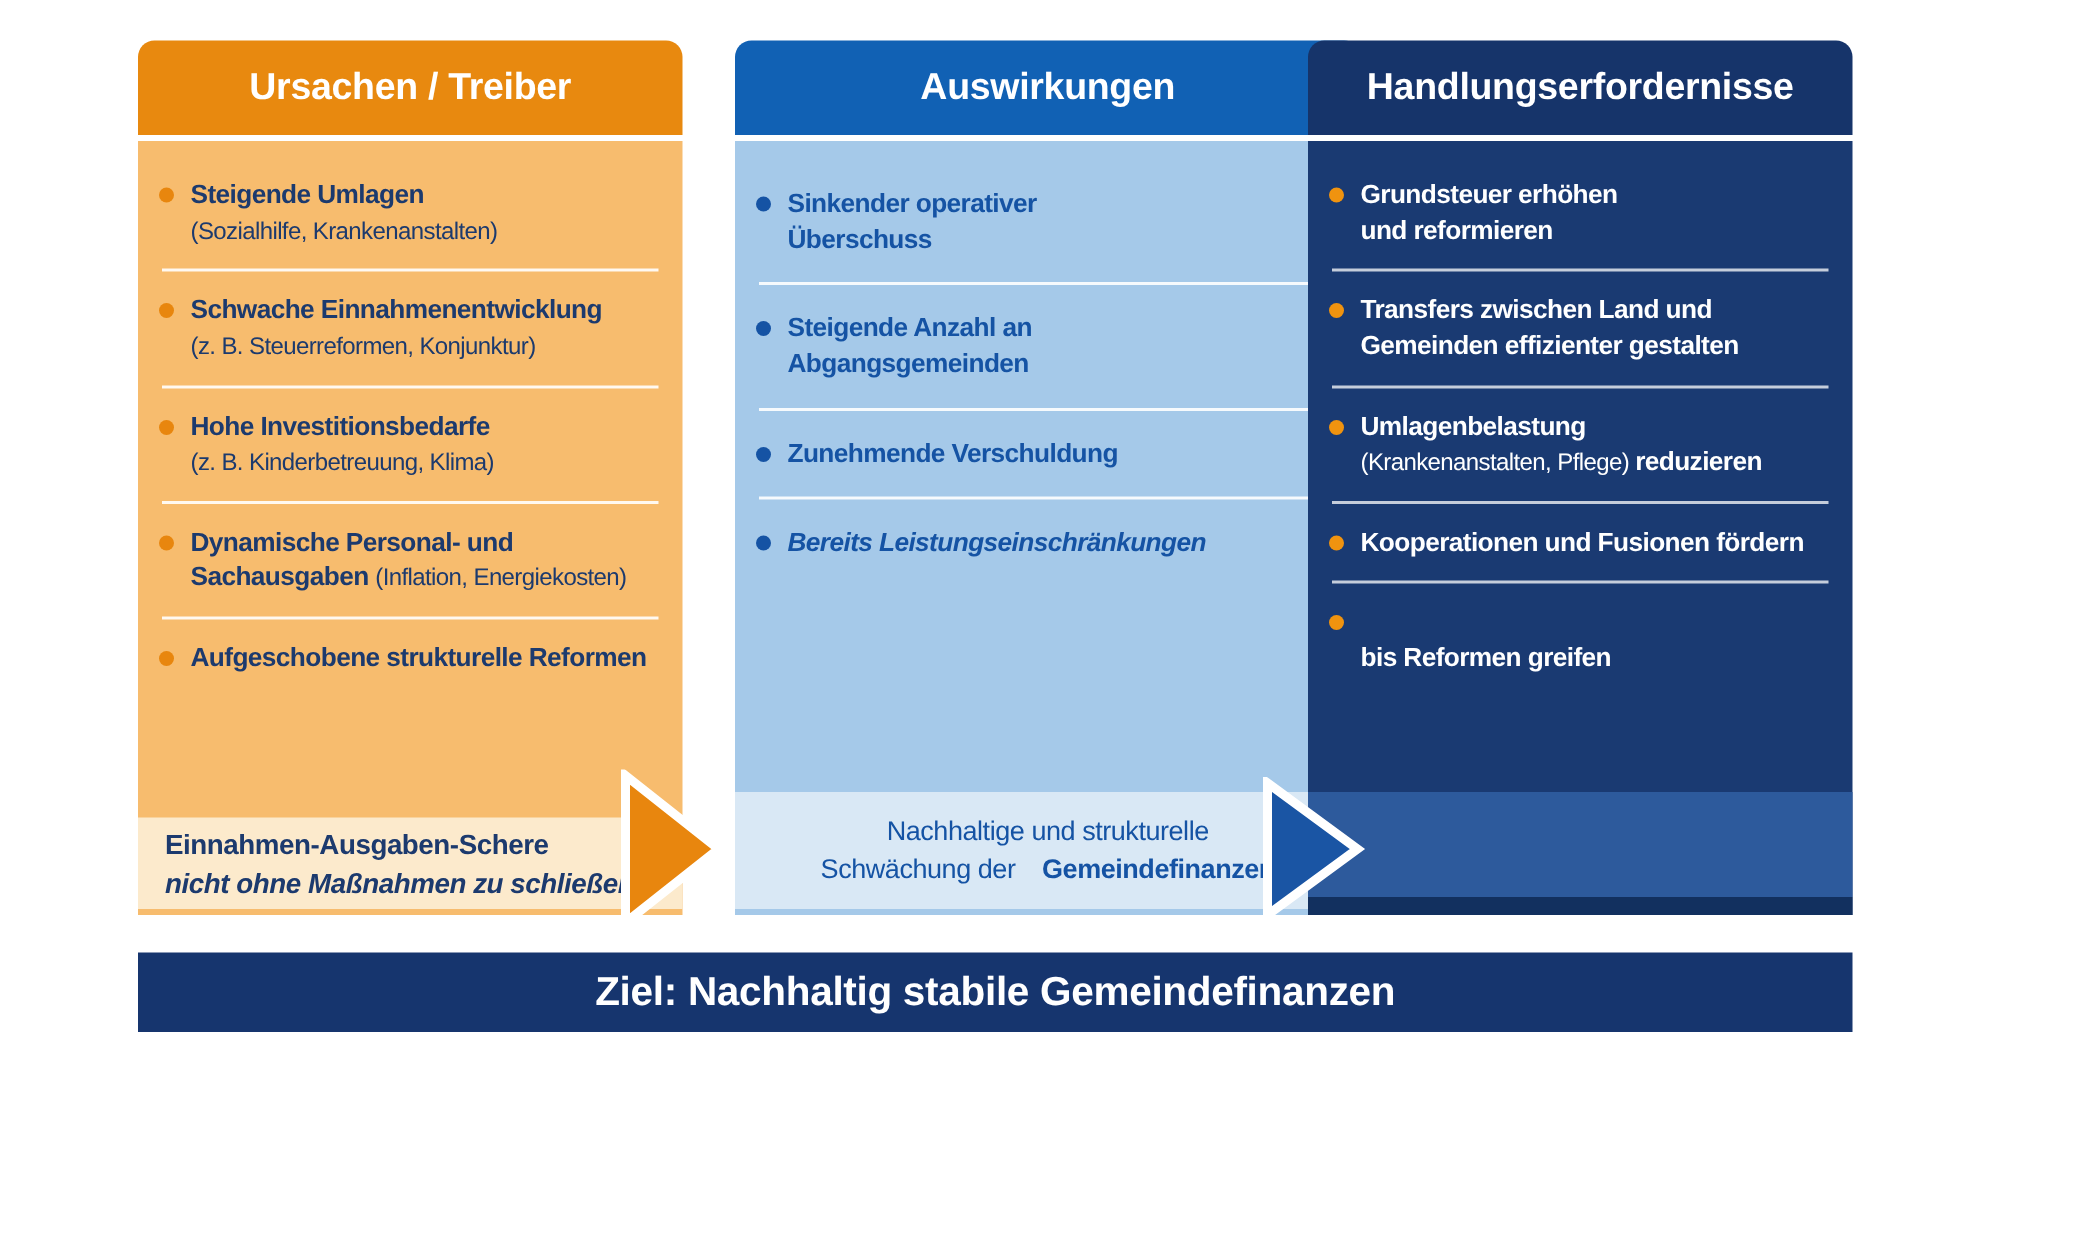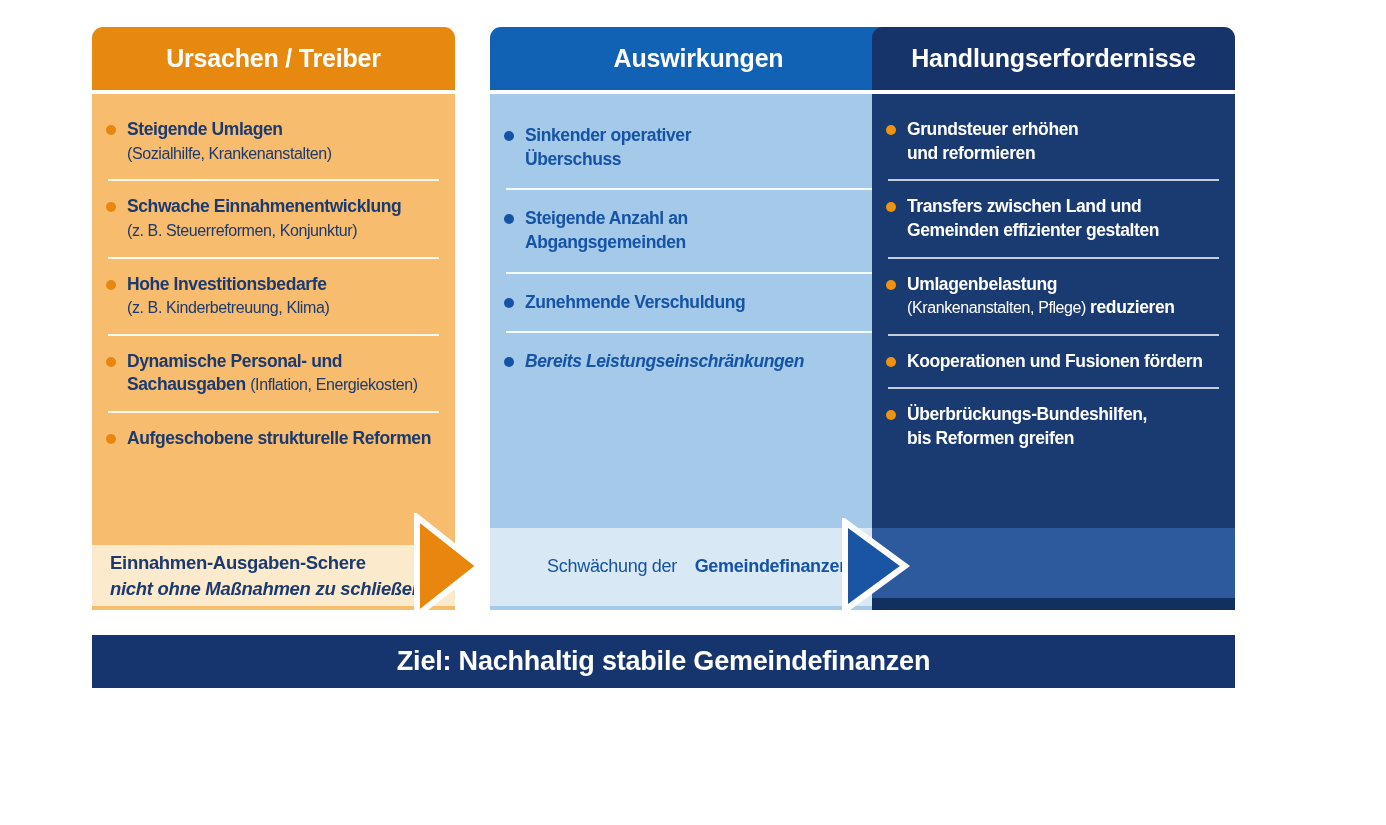--- a/index.html
+++ b/index.html
@@ -136,20 +136,21 @@
           <span class="dot"></span>
           <span class="txt"><span class="ln"><span class="b">Zunehmende Verschuldung</span></span></span>
         </li>
         <li class="sep"></li>
         <li class="item">
           <span class="dot"></span>
           <span class="txt"><span class="ln"><span class="bi">Bereits Leistungseinschränkungen</span></span></span>
         </li>
       </ul>
       <div class="band2">
+        <span>Nachhaltige und strukturelle</span>
         <span><span>Schwächung der </span><span class="fb">Gemeindefinanzen</span></span>
       </div>
     </div>
   </section>
 
   <section class="col col-handlung">
     <div class="col-hdr">
       <span>Handlungserfordernisse</span>
     </div>
     <div class="col-body">
@@ -172,21 +173,21 @@
           <span class="ln"><span class="r">(Krankenanstalten, Pflege) </span><span class="b">reduzieren</span></span></span>
         </li>
         <li class="sep"></li>
         <li class="item">
           <span class="dot"></span>
           <span class="txt"><span class="ln"><span class="b">Kooperationen und Fusionen fördern</span></span></span>
         </li>
         <li class="sep"></li>
         <li class="item">
           <span class="dot"></span>
-          <span class="txt"><span class="ln"><span class="b">Überbrückungs-Bundeshilfen,</span></span><br>
+          <span class="txt"><br>
           <span class="ln"><span class="b">bis Reformen greifen</span></span></span>
         </li>
       </ul>
       <div class="band3"></div>
       <div class="strip3"></div>
     </div>
   </section>
 
   <svg class="arrow arrow-orange" width="72" height="106" viewBox="0 0 72 106">
     <polygon points="4,4 66,53 4,102" fill="#E8860E" stroke="#ffffff" stroke-width="6"></polygon>

